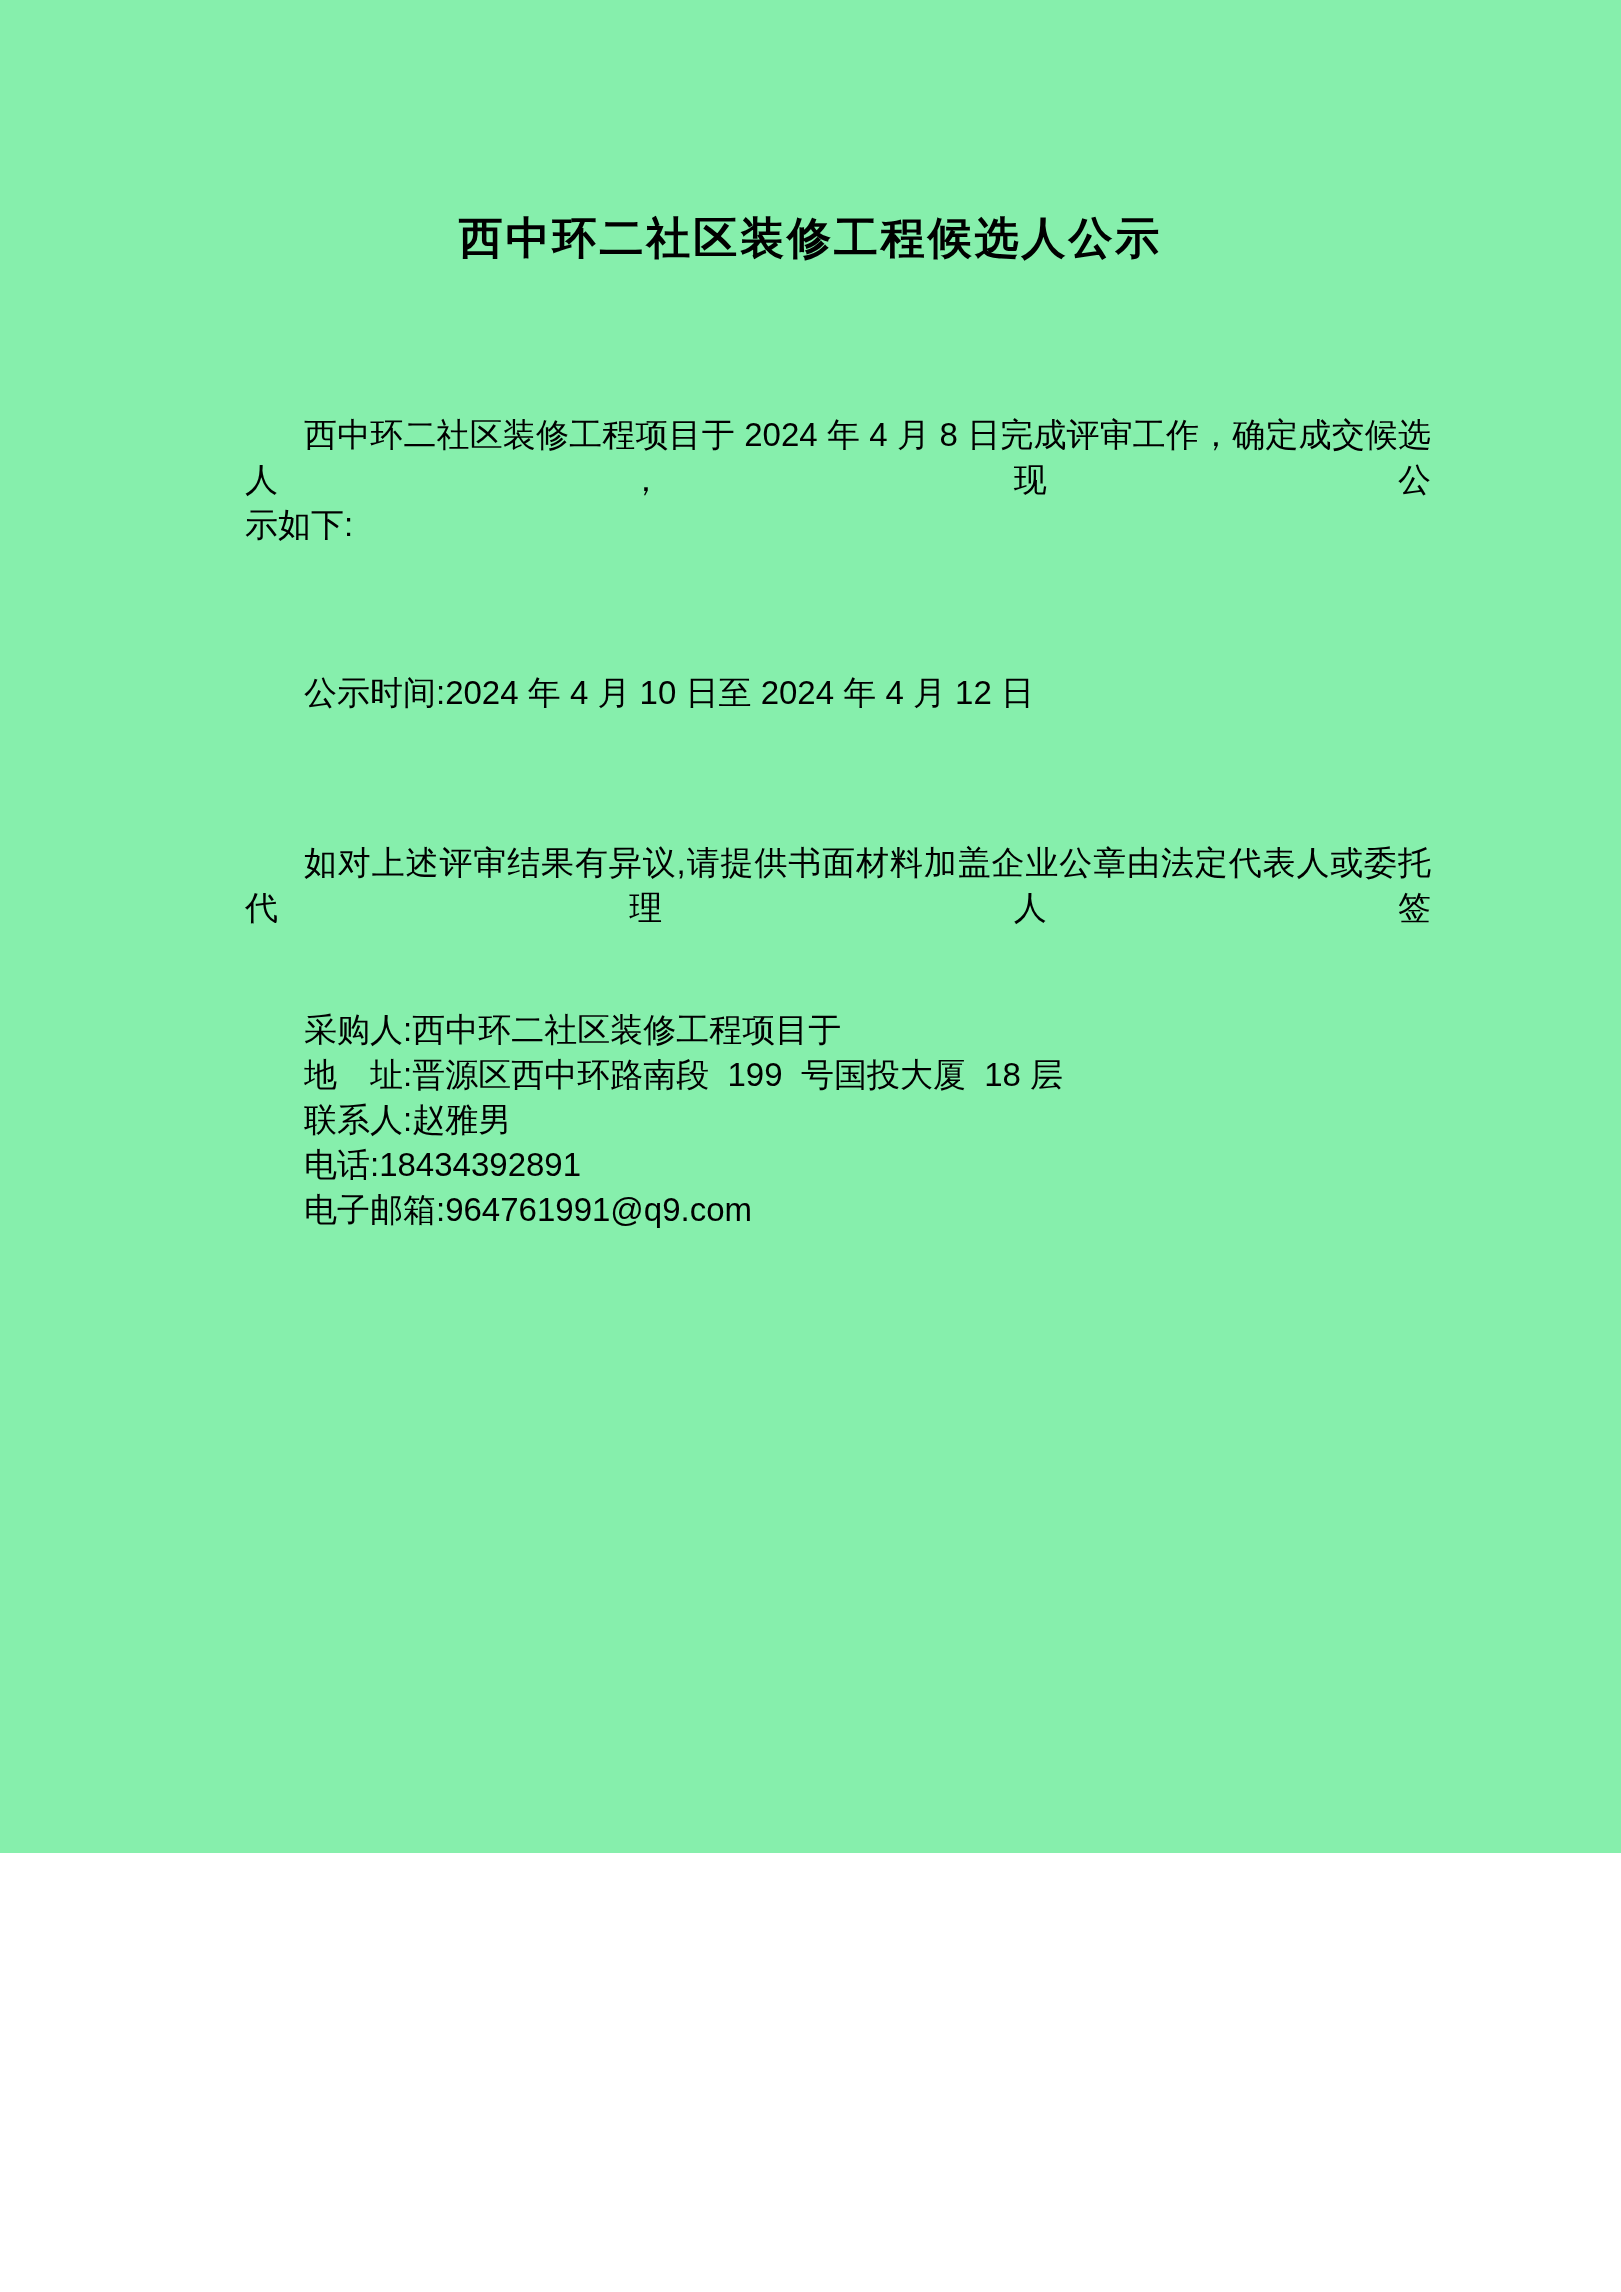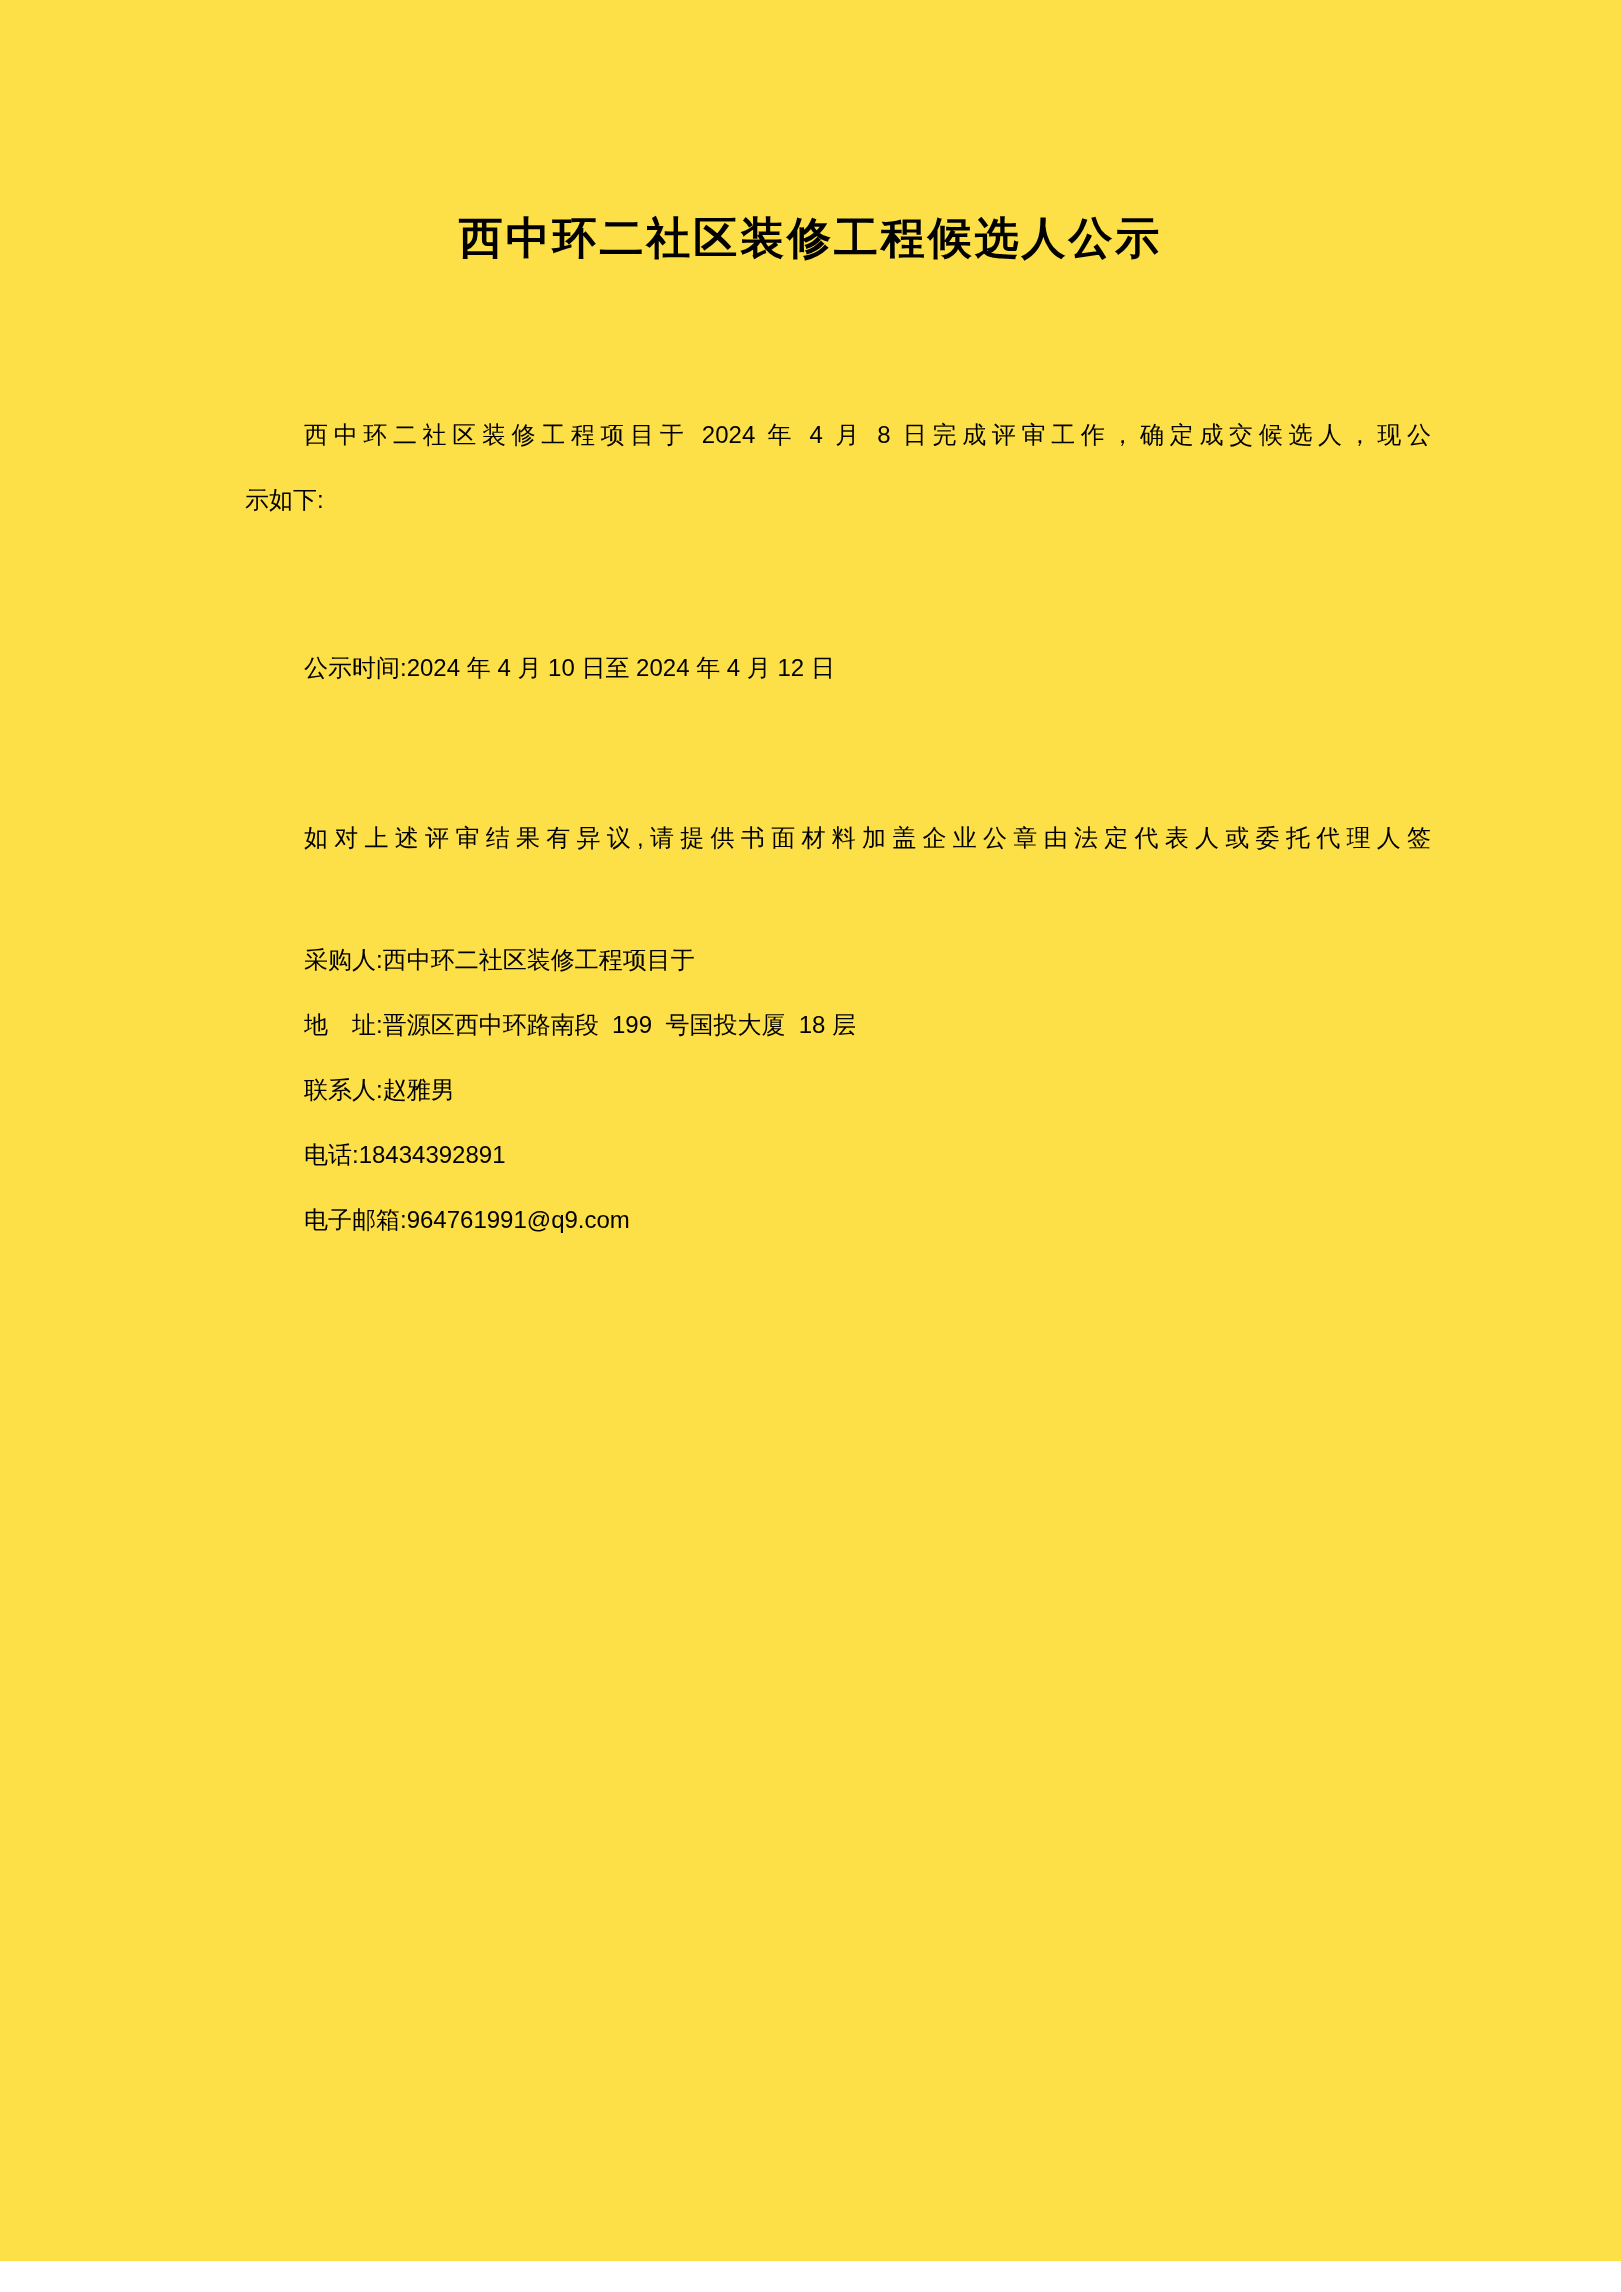--- a/index.html
+++ b/index.html
@@ -3,22 +3,22 @@
 <meta charset="utf-8">
 <style>
   html, body {
     margin: 0;
     padding: 0;
     background: #ffffff;
   }
   .page {
     position: relative;
     width: 1621px;
-    height: 2261px;
-    background: #fde047;
+    height: 1853px;
+    background: #86efac;
     color: #000000;
     font-family: "Liberation Sans", "DejaVu Sans", sans-serif;
     overflow: hidden;
   }
   .doc-title {
     margin: 216px 0 0 0;
     text-align: center;
     font-size: 44px;
     line-height: 44px;
     font-weight: bold;
@@ -27,24 +27,23 @@
   }
   .content {
     margin-left: 245px;
     margin-right: 190px; 
   }
   .para {
     margin: 0;
   }
   .line {
     display: block;
-    font-size: 24px;
+    font-size: 33px;
     line-height: 45px;
     white-space: pre-wrap;
-    margin-top: 20px;
   }
   .indent {
     text-indent: 59px; 
   }
   .fill {
     
     text-align: justify;
     text-align-last: justify;
   }
   .para-intro     { margin-top: 152px; }

